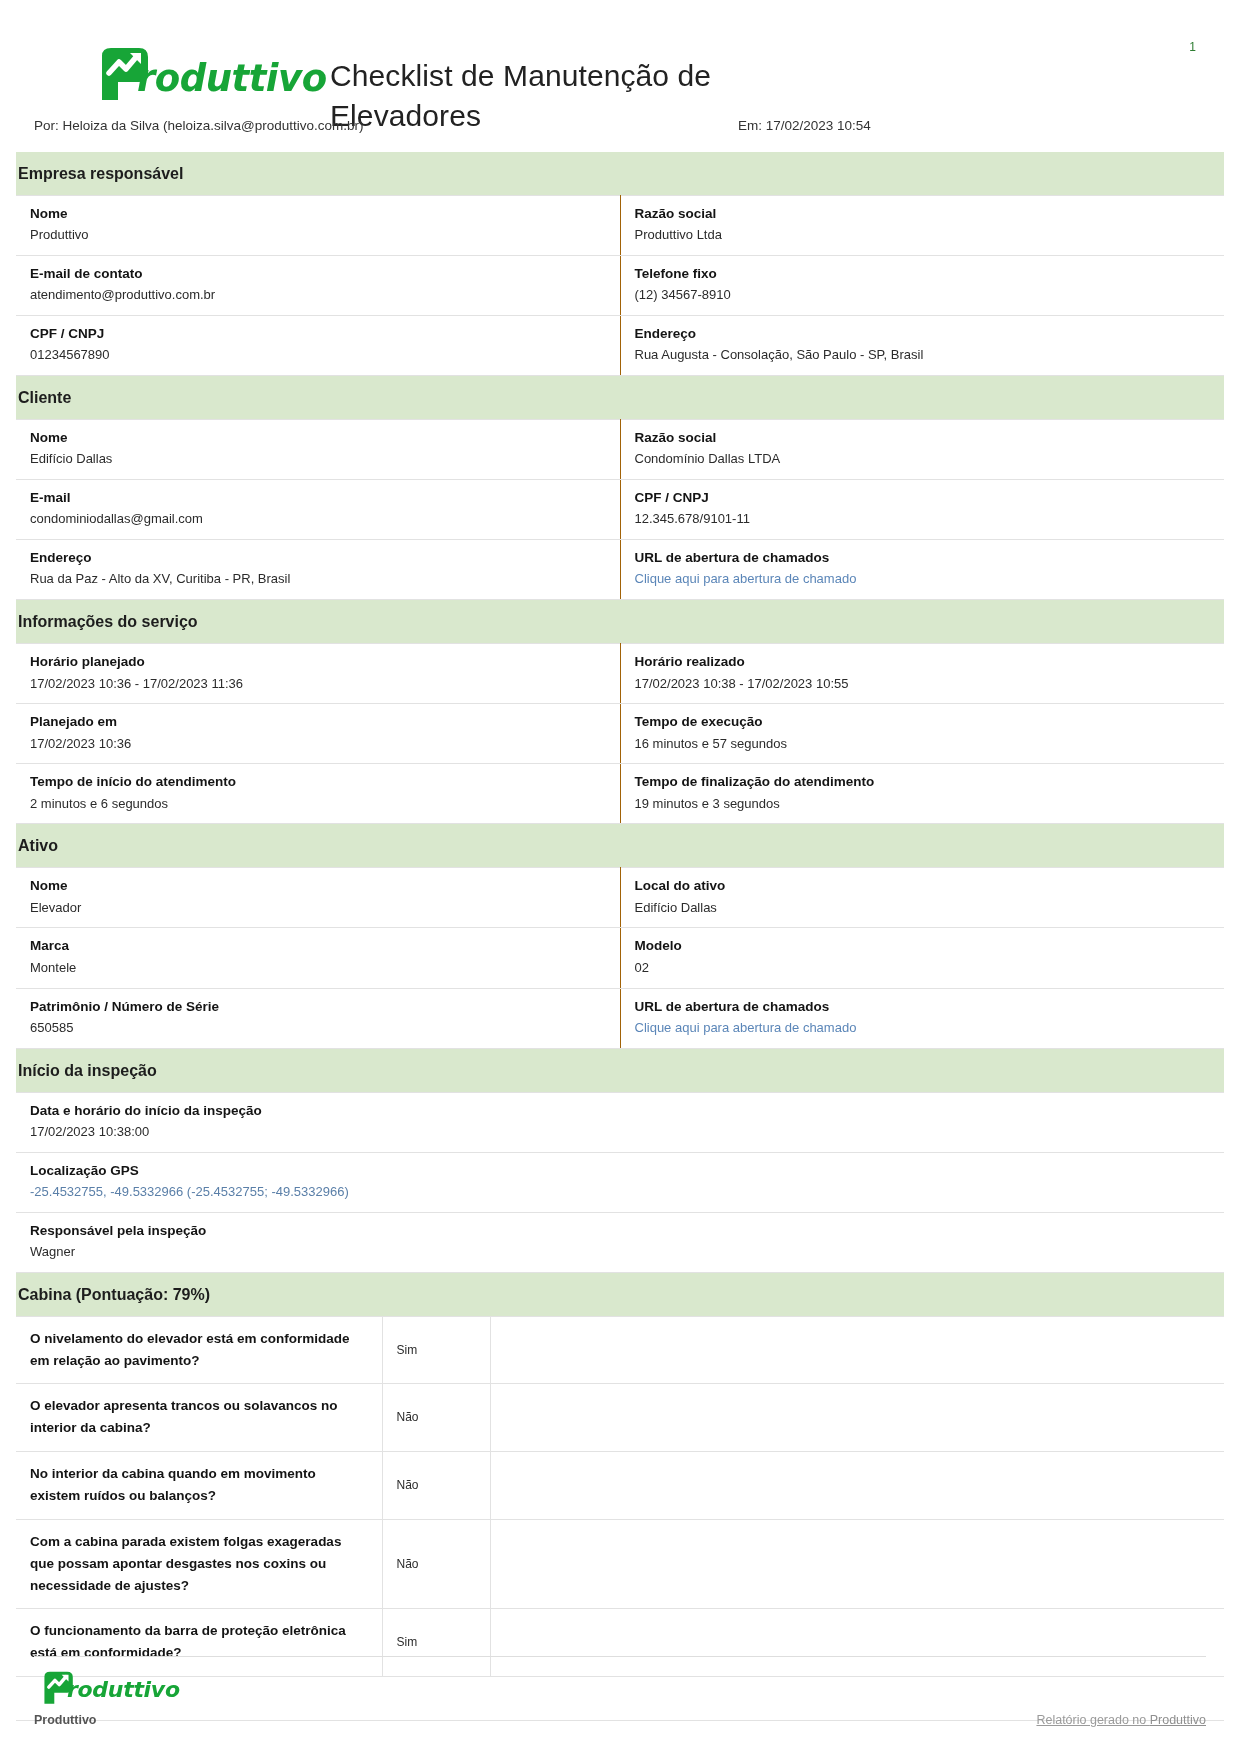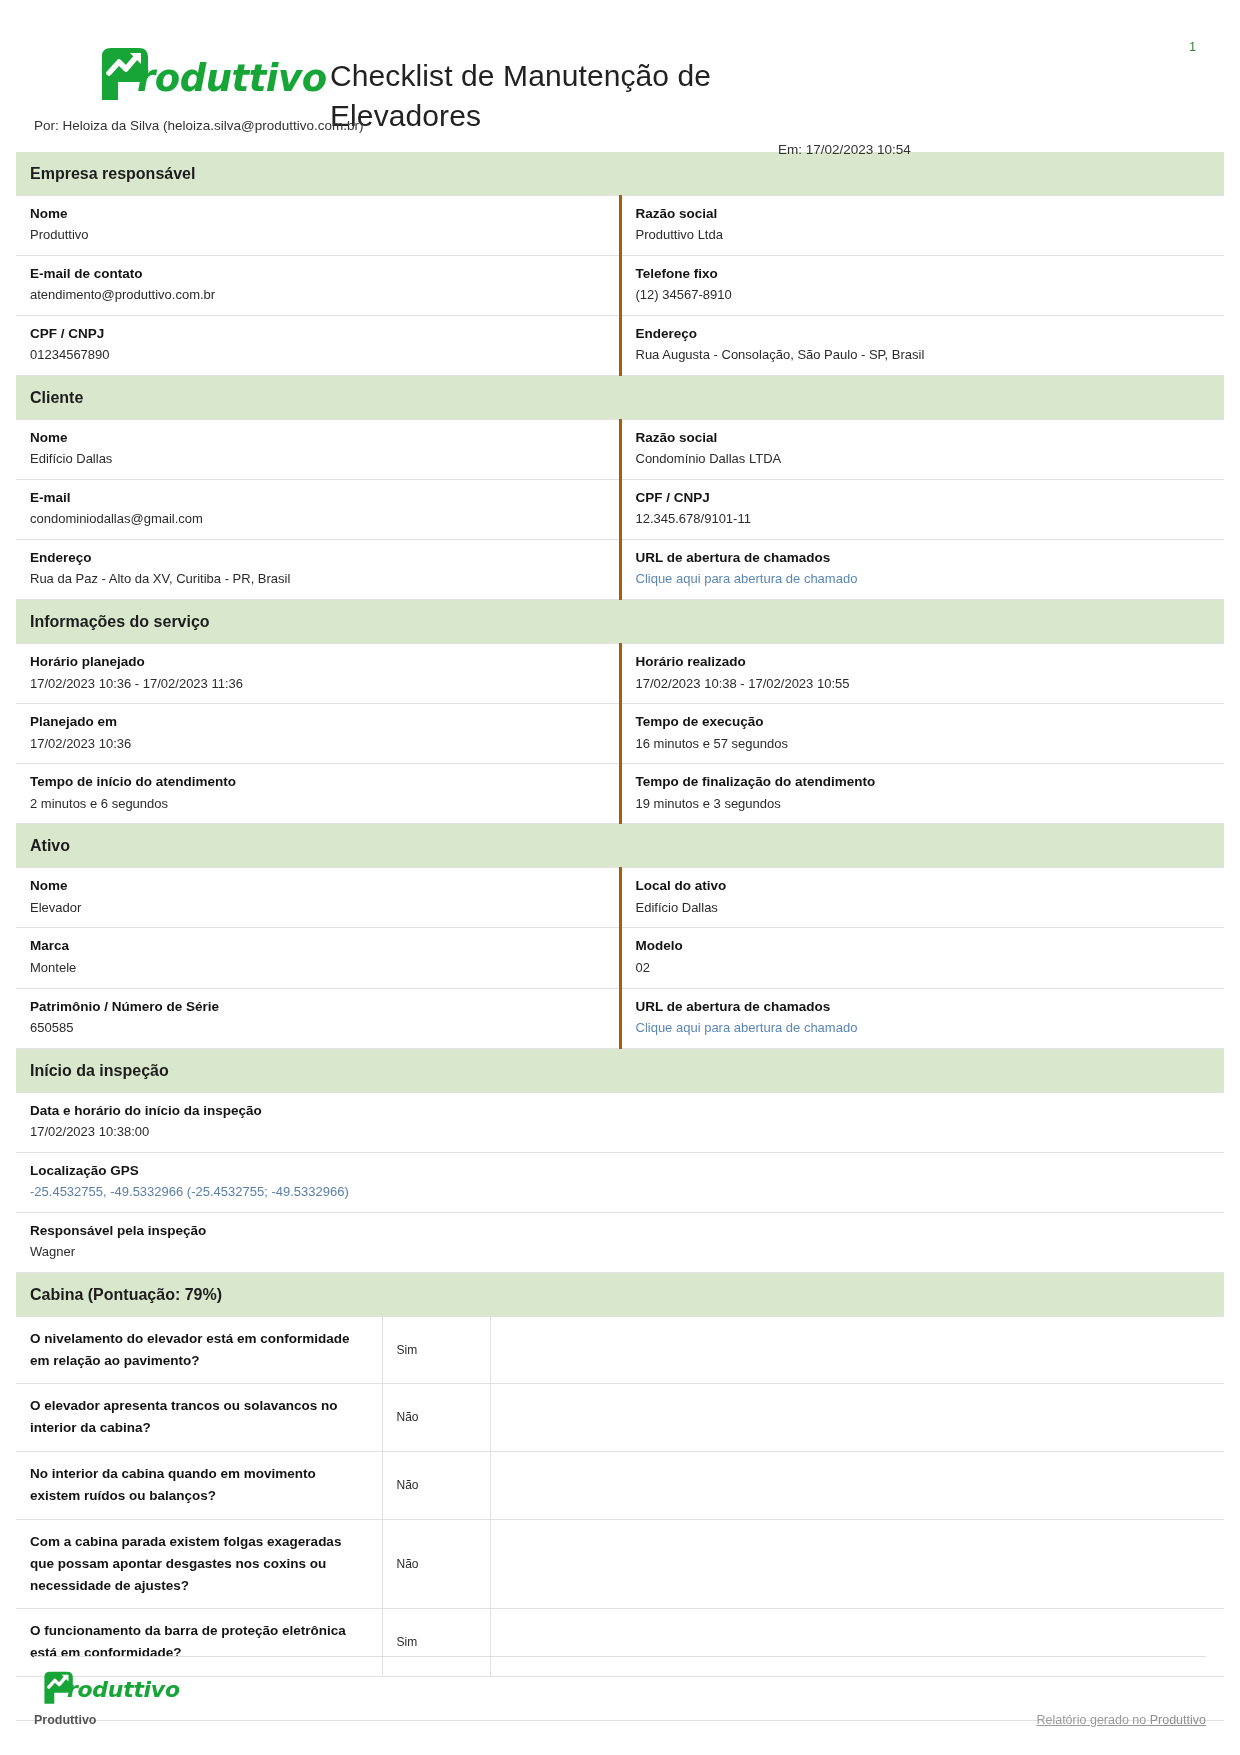--- a/index.html
+++ b/index.html
@@ -76,48 +76,47 @@
     font-size: 13.5px;
     color: #333333;
   }
   .byline-left {
     position: absolute;
     left: 34px;
     top: 0;
   }
   .byline-right {
     position: absolute;
-    left: 778px;
+    left: 738px;
     top: 0;
-    margin-top: 24px;
   }
 
   
   .content {
     padding: 0 16px;
     box-sizing: border-box;
   }
   .section-header {
     background: #d9e8cd;
-    padding: 13px 14px 12px 14px;
+    padding: 13px 14px 12px 2px;
     font-size: 16px;
     font-weight: bold;
     color: #1d1d1d;
     box-sizing: border-box;
   }
   .kv-table {
     width: 100%;
     border-collapse: collapse;
     table-layout: fixed;
   }
   .kv-table td {
     width: 50%;
     border: 1px solid #e2e2e2;
     border-left: none;
-    border-right: 3px solid #a16207;
+    border-right: 1px solid #a16207;
     padding: 8px 14px 9px 14px;
     vertical-align: top;
     box-sizing: border-box;
   }
   .kv-table td:last-child { border-right: none; }
   .kv-label {
     font-size: 13.5px;
     font-weight: bold;
     color: #141414;
     line-height: 1.5;

